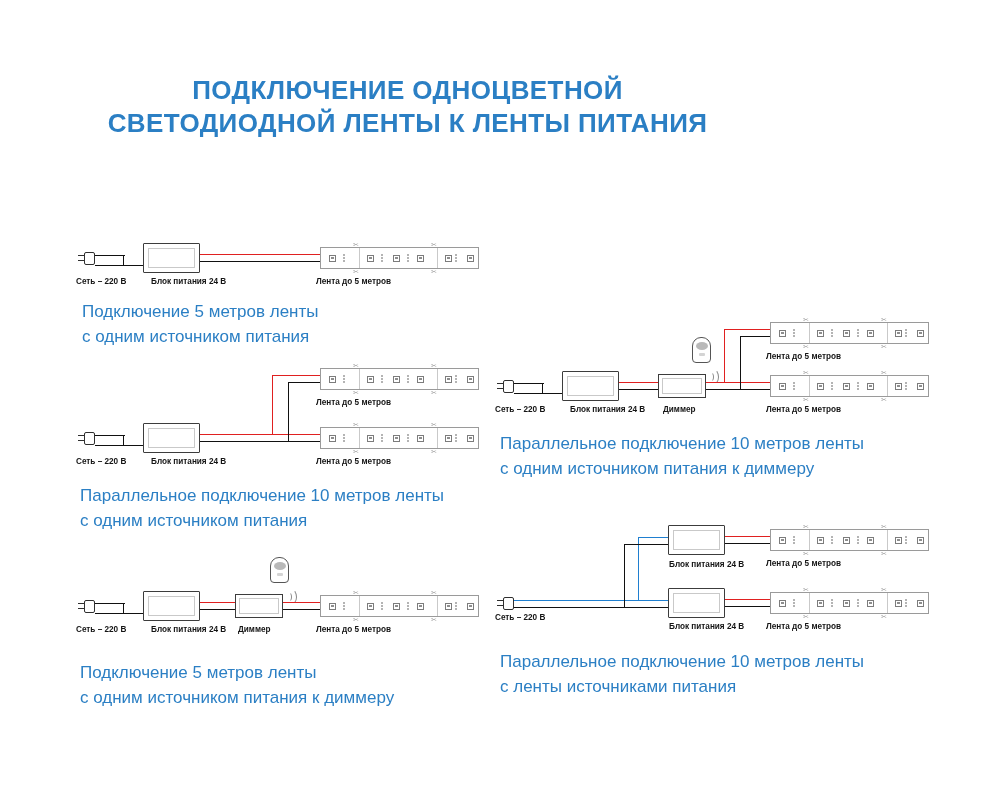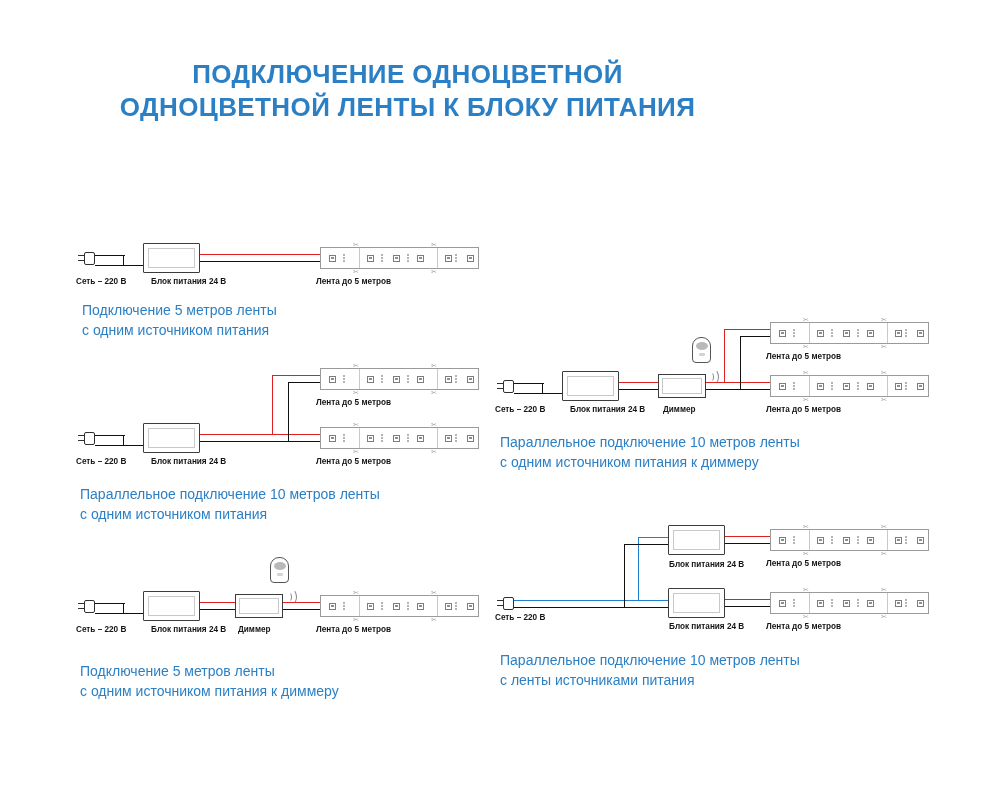--- a/index.html
+++ b/index.html
@@ -18,40 +18,40 @@
   .page {
     position: relative;
     width: 1000px;
     height: 800px;
     background: #ffffff;
   }
 
   
   .title {
     position: absolute;
-    top: 58px;
+    top: 74px;
     left: 0;
     width: 815px;
     text-align: center;
     color: #2b7fc4;
     font-weight: bold;
     font-size: 26px;
     line-height: 1.28;
     letter-spacing: 0.4px;
   }
   .title .line { display: block; white-space: nowrap; }
 
   
   .diagram {
     position: absolute;
   }
   .caption {
     position: absolute;
     color: #2b7fc4;
-    font-size: 14px;
+    font-size: 17px;
     line-height: 1.45;
     white-space: nowrap;
   }
   .caption .line { display: block; }
 
   .lbl {
     position: absolute;
     font-size: 8.2px;
     color: #141414;
     white-space: nowrap;
@@ -223,21 +223,21 @@
   .waves span:nth-child(1) { width: 7px; height: 10px; left: 0; top: 4px; }
   .waves span:nth-child(2) { width: 12px; height: 16px; left: 0; top: 1px; }
 </style>
 </head>
 <body>
 
 <div class="page">
 
   <div class="title">
     <span class="line">ПОДКЛЮЧЕНИЕ ОДНОЦВЕТНОЙ</span>
-    <span class="line">ОДНОЦВЕТНОЙ ЛЕНТЫ К БЛОКУ ПИТАНИЯ</span>
+    <span class="line">СВЕТОДИОДНОЙ ЛЕНТЫ К ЛЕНТЫ ПИТАНИЯ</span>
   </div>
 
   <div class="diagram" style="left:0;top:0;width:520px;height:330px;">
 
     <div class="plug" style="left:78px; top:252px;">
       <div class="pin p1"></div>
       <div class="pin p2"></div>
       <div class="body"></div>
     </div>
 

